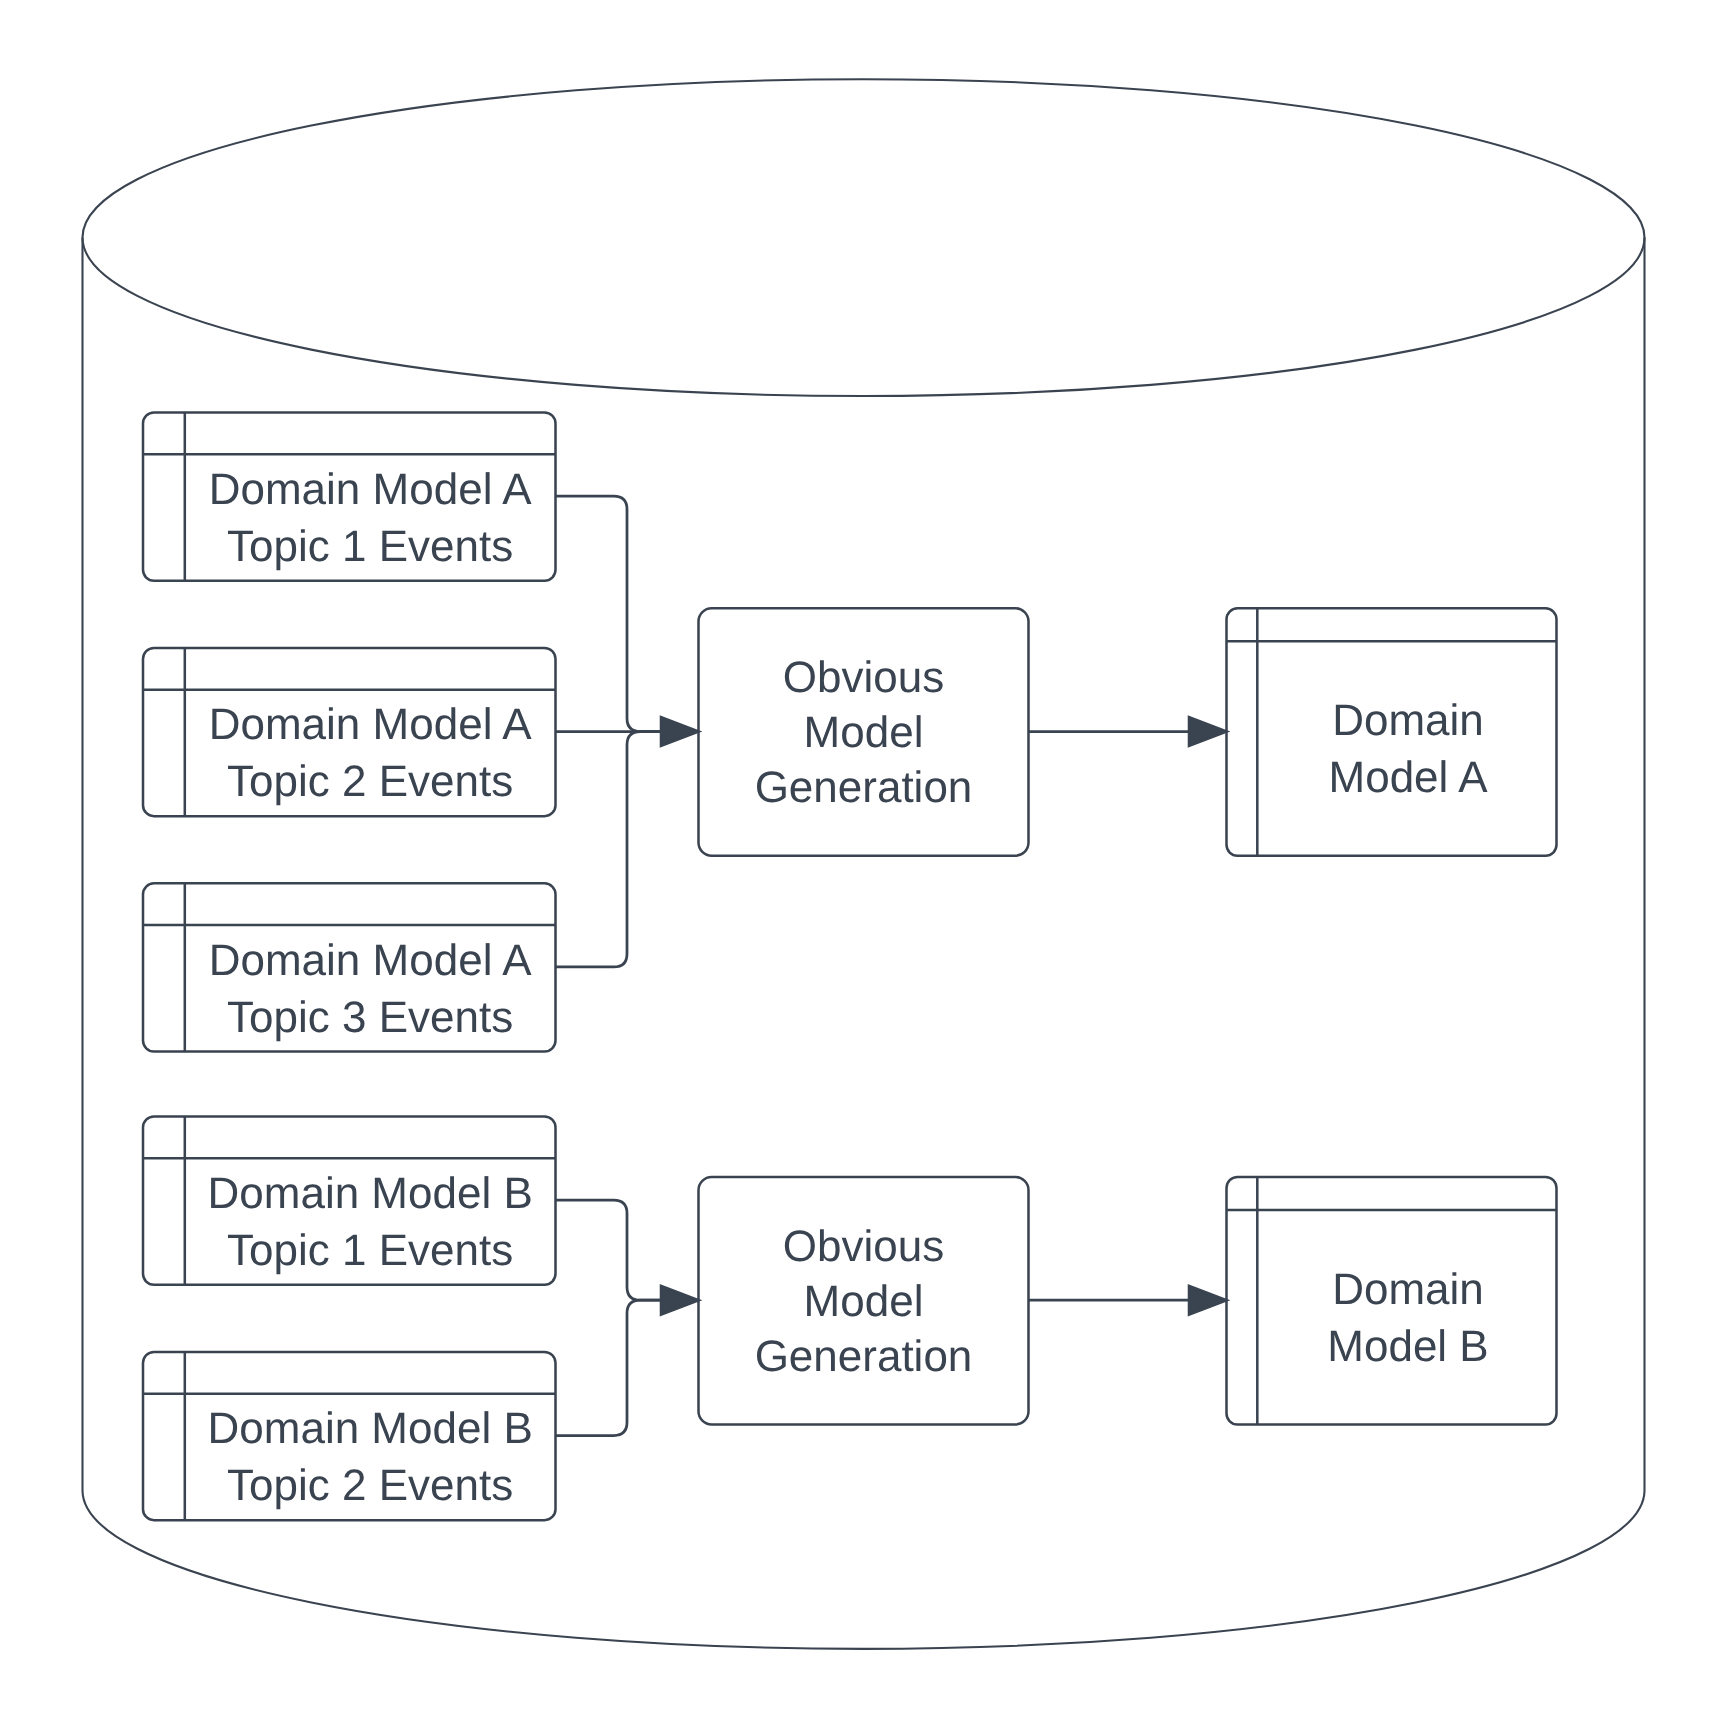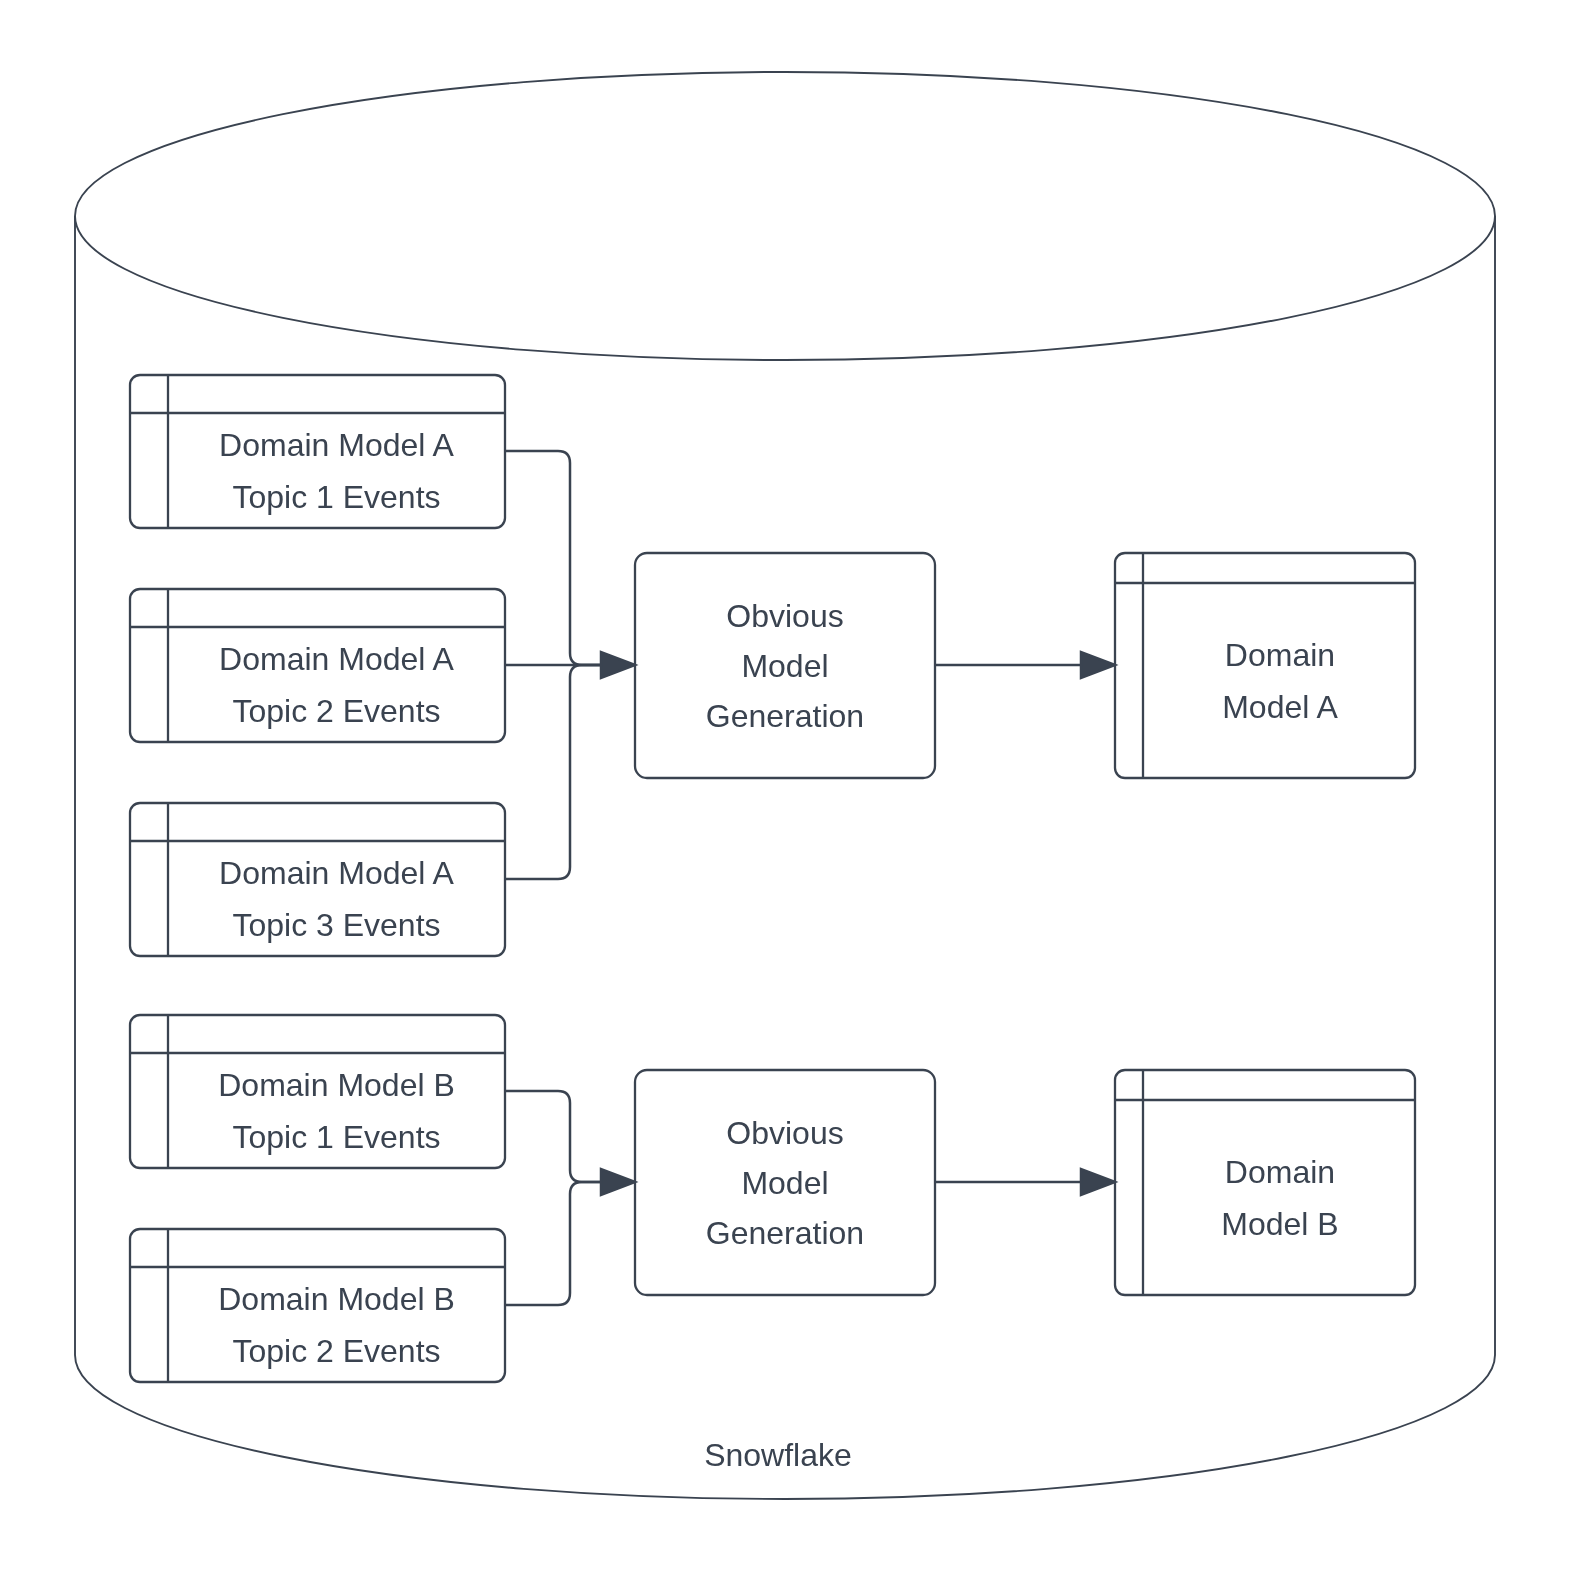--- a/index.html
+++ b/index.html
@@ -17,21 +17,21 @@
     left: 0; top: 0;
     width: 1569px; height: 1571px;
   }
   .label {
     position: absolute;
     display: flex;
     align-items: center;
     justify-content: center;
     text-align: center;
     white-space: pre-line;
-    font-size: 32px;
+    font-size: 40px;
     line-height: 52px;
     color: #3a4350;
   }
 </style>
 </head>
 <body>
 
 <div class="canvas">
 
   <svg class="shapes-layer" viewBox="0 0 1569 1571" xmlns="http://www.w3.org/2000/svg" fill="none" stroke="#3a4350" stroke-width="2.3">
@@ -122,15 +122,14 @@
   <div class="label" style="left:635px; top:1070px; width:300px; height:225px; line-height:50px;">Obvious
 Model
 Generation</div>
 
   <div class="label" style="left:1145px; top:583px; width:270px; height:195px;">Domain
 Model A</div>
 
   <div class="label" style="left:1145px; top:1100px; width:270px; height:195px;">Domain
 Model B</div>
 
-  <div class="label" style="left:578px; top:1429px; width:400px; height:52px;">Snowflake</div>
 
 </div>
 
 </body></html>

